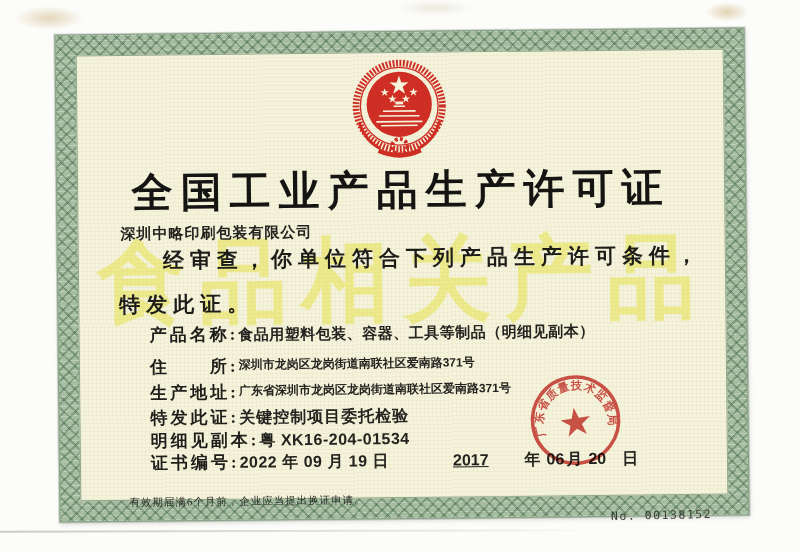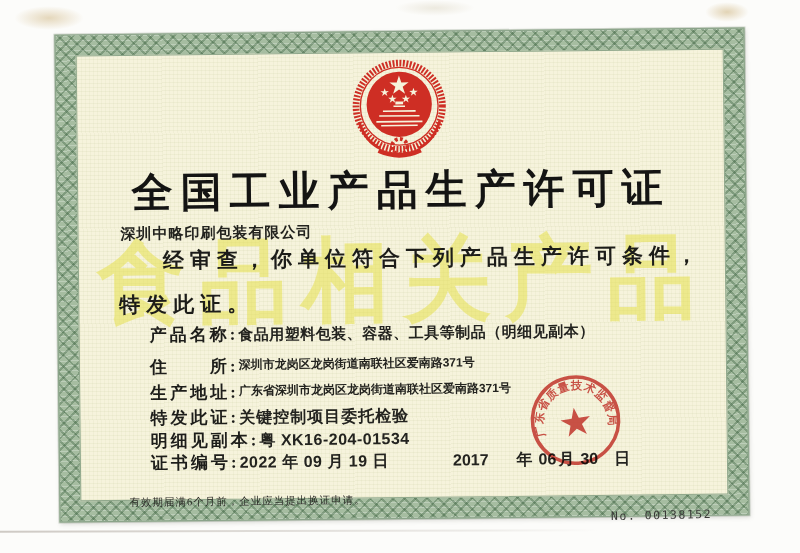--- a/index.html
+++ b/index.html
@@ -78,21 +78,21 @@
   .row-product{top:268px;}  .row-product .val{font-size:15px;letter-spacing:.5px;}
   .row-res{top:300px;}      .row-res .val{font-size:12px;vertical-align:3px;}
   .row-prod-addr{top:326px;}.row-prod-addr .val{font-size:12px;vertical-align:3px;}
   .row-insp{top:351px;}     .row-insp .val{font-size:16px;letter-spacing:1px;}
   .row-certno{top:374px;}   .row-certno .val{font-size:16px;letter-spacing:.5px;}
   .row-valid{top:396px;}    .row-valid .val{font-size:16px;letter-spacing:.5px;}
   .issue-date{
     position:absolute;left:372px;top:398px;white-space:nowrap;z-index:2;
     font-size:16px;font-weight:bold;color:#23231f;
   }
-  .issue-date .num{}
+  .issue-date .num{margin-right:8px;text-decoration:underline;}
   .issue-date .g1{margin-left:28px;margin-right:6px;}
   .issue-date .g2{margin-left:2px;margin-right:6px;}
   .issue-date .g3{margin-left:16px;}
   .footnote{
     position:absolute;left:48px;top:440px;
     font-size:10.5px;letter-spacing:1px;color:#2a2a26;
     font-family:"Liberation Serif", serif;
   }
   .seal{position:absolute;left:448px;top:322px;width:94px;height:94px;z-index:3;
     opacity:.88;mix-blend-mode:multiply;transform:rotate(-8deg);}
@@ -170,21 +170,21 @@
 
       <div class="row row-certno">
         <span class="lbl">明细见副本:</span><span class="val">粤 XK16-204-01534</span>
       </div>
 
       <div class="row row-valid">
         <span class="lbl">证书编号:</span><span class="val">2022 年 09 月 19 日</span>
       </div>
 
       <div class="issue-date">
-        <span class="num">2017</span><span class="g1">年</span><span>06</span><span class="g2">月</span><span>30</span><span class="g3">日</span>
+        <span class="num">2017</span><span class="g1">年</span><span>06</span><span class="g2">月</span><span>20</span><span class="g3">日</span>
       </div>
 
       <div class="footnote">有效期届满6个月前，企业应当提出换证申请。</div>
 
       <svg class="seal" viewBox="0 0 120 120">
         <defs>
           <path id="sealArc" d="M 21 78 A 42 42 0 1 1 99 78" fill="none"></path>
         </defs>
         <circle cx="60" cy="60" r="55" fill="none" stroke="#c23a30" stroke-width="4.5"></circle>
         <path d="M60 44 L64.6 57.6 L79 57.6 L67.4 66 L71.8 79.6 L60 71.2 L48.2 79.6 L52.6 66 L41 57.6 L55.4 57.6 Z" fill="#c23a30"></path>

